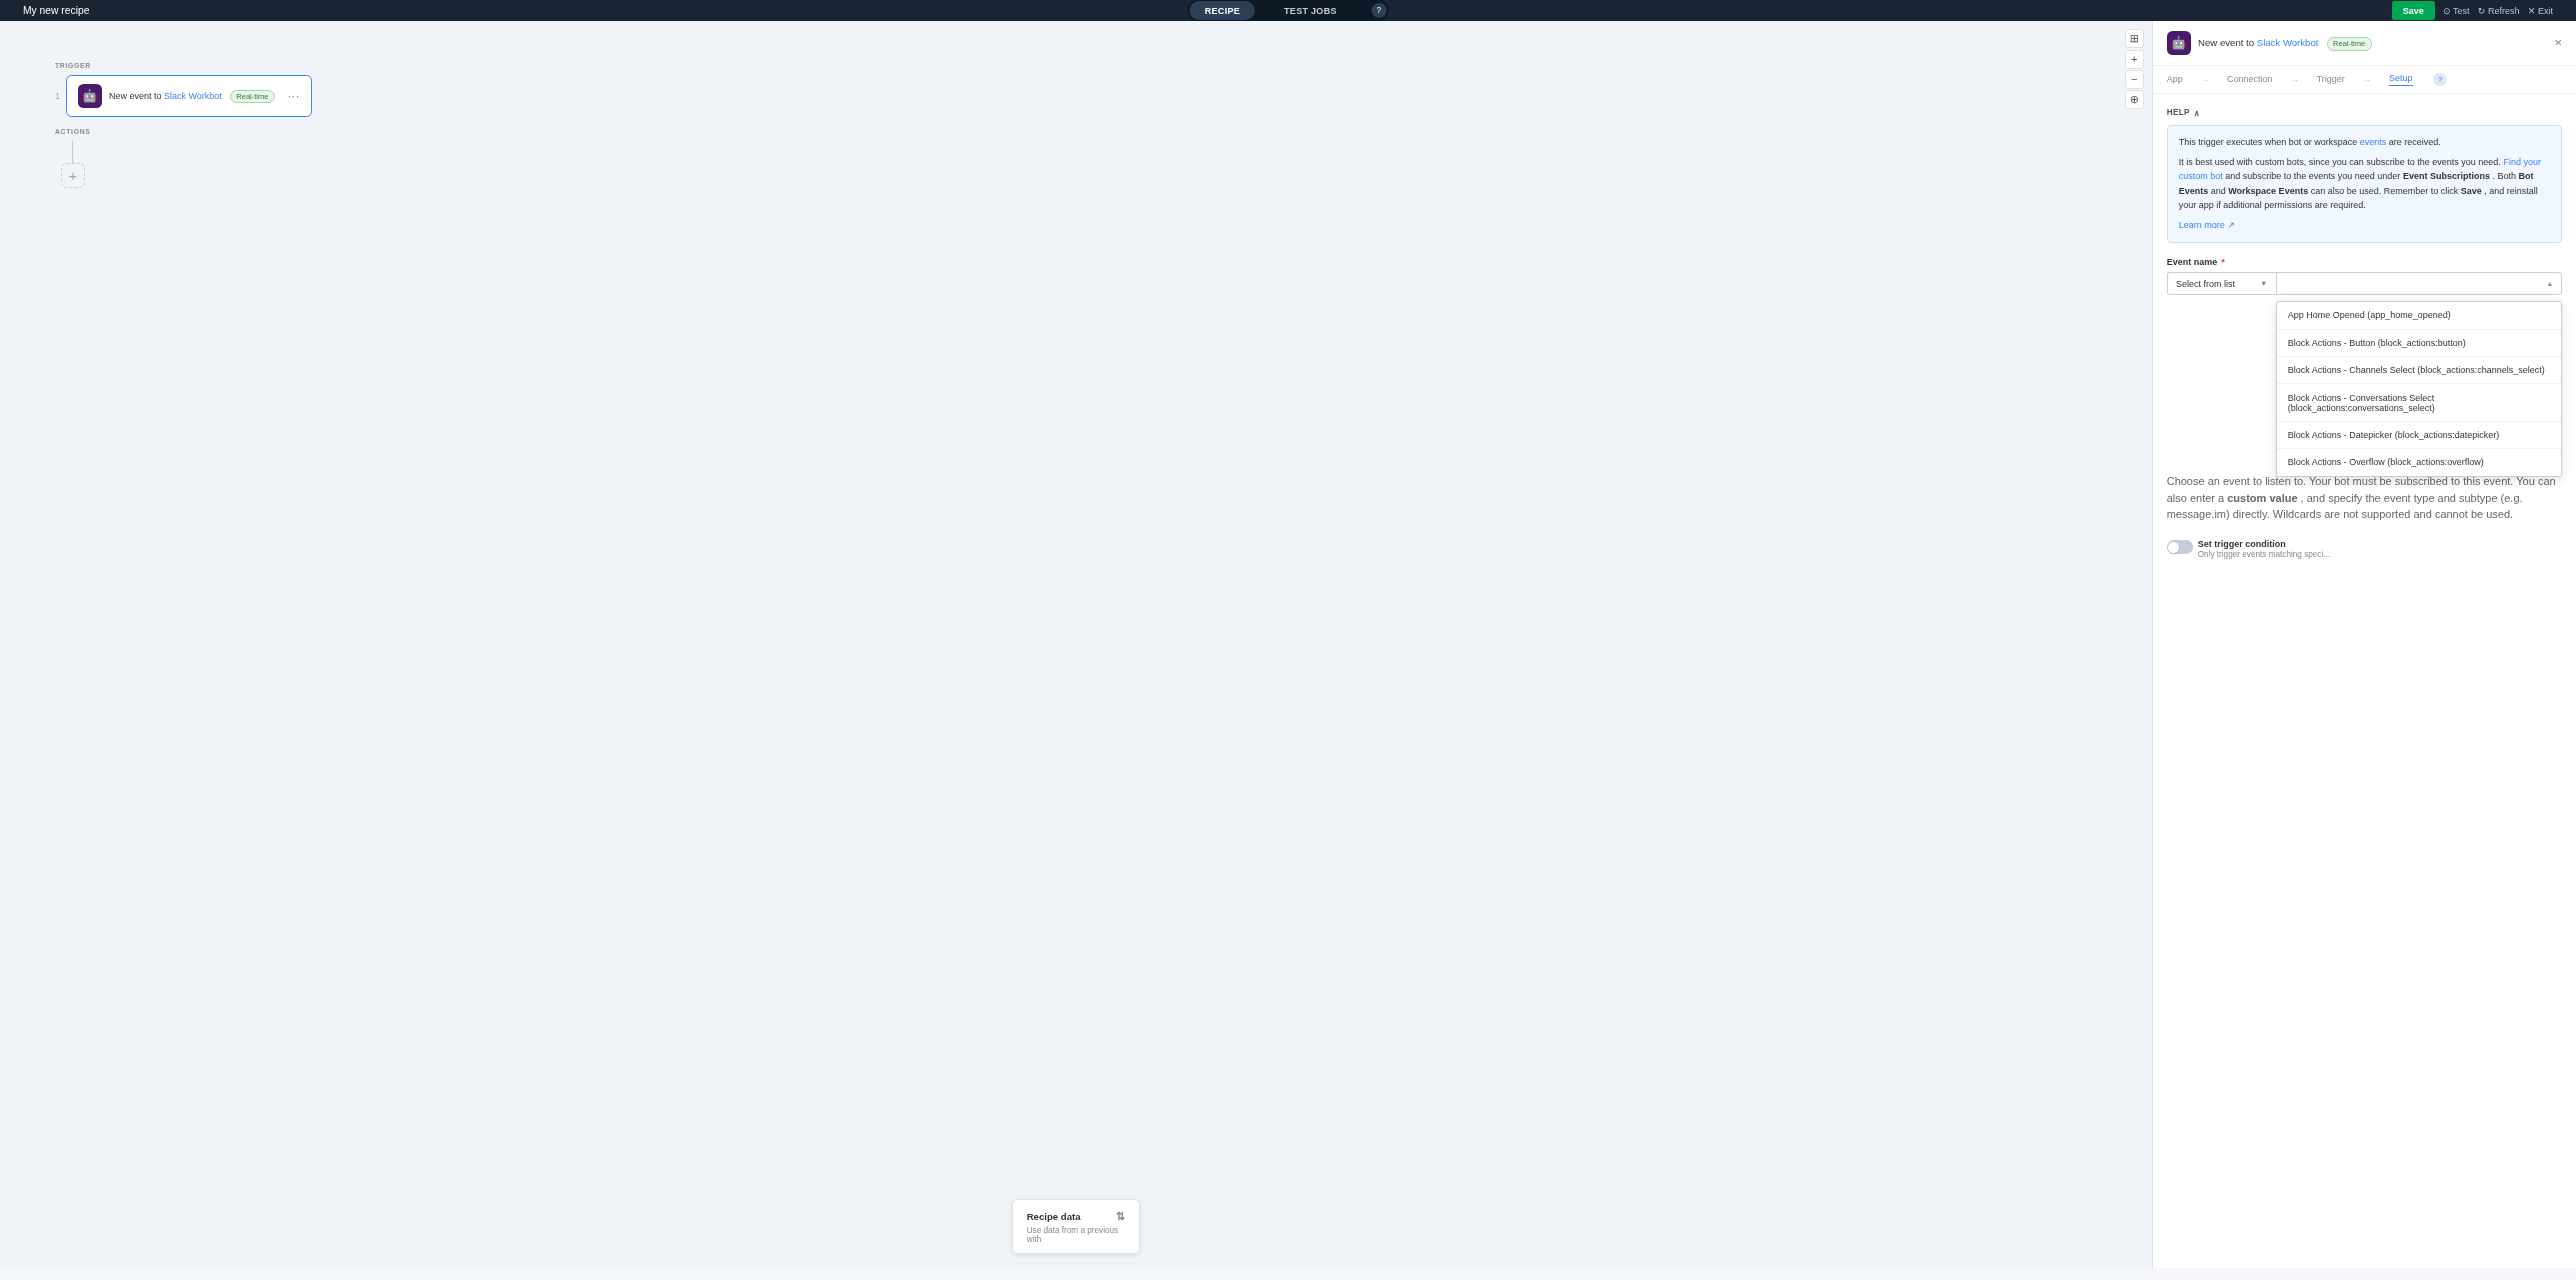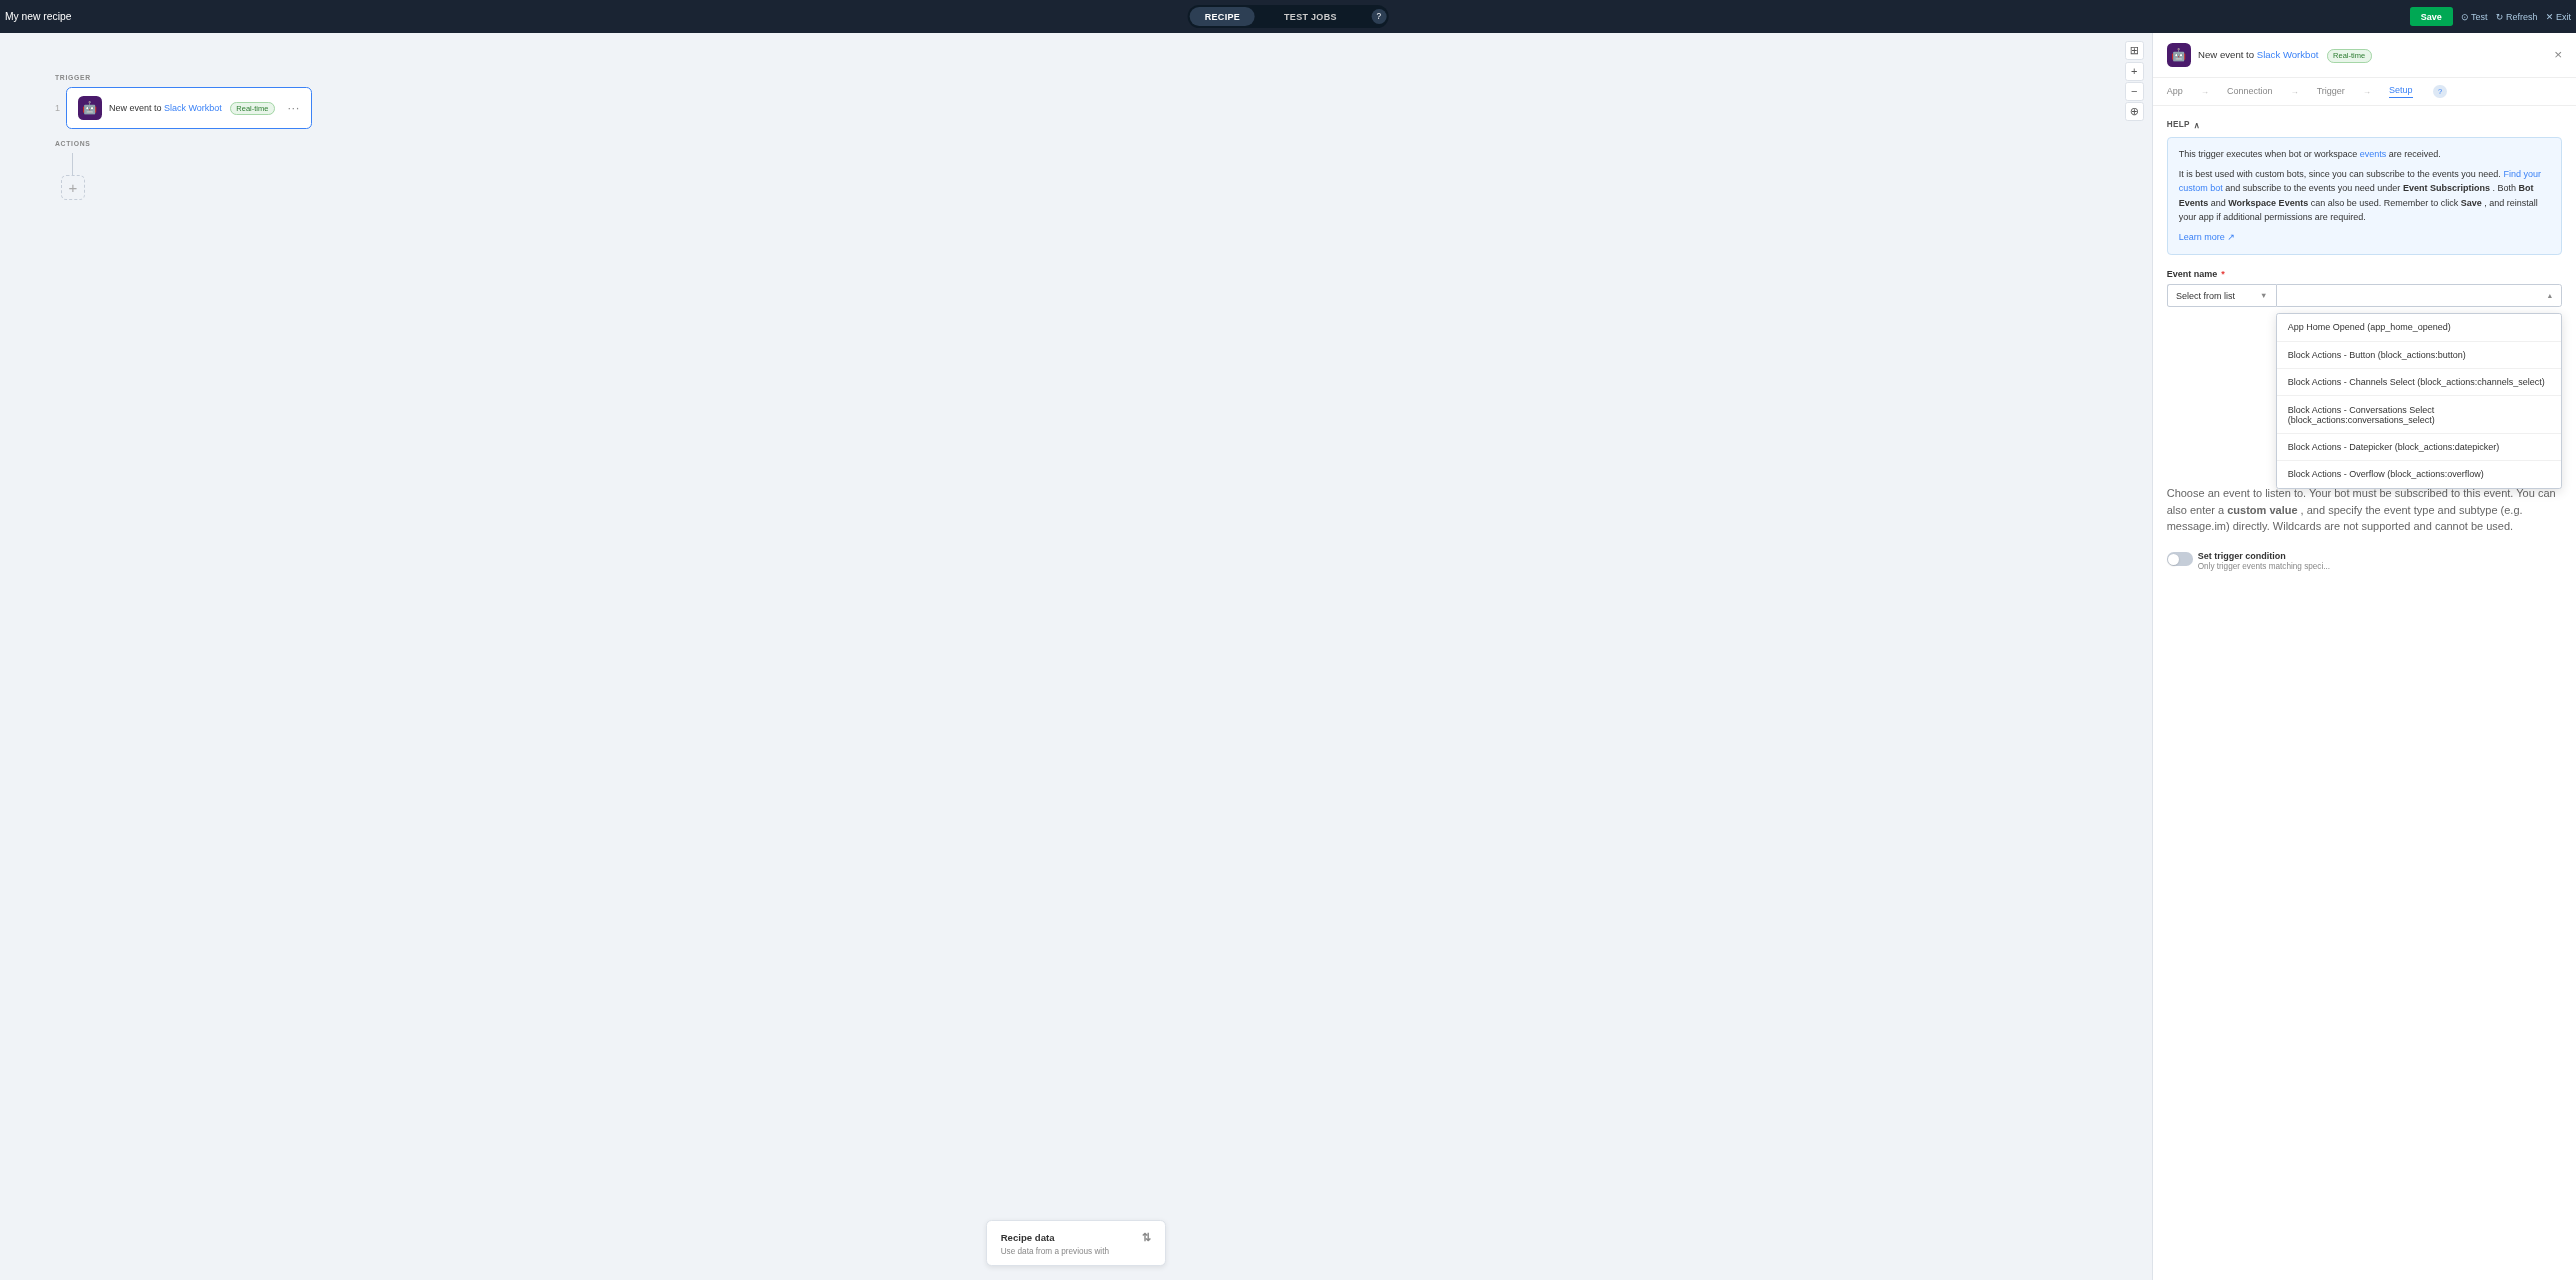--- a/index.html
+++ b/index.html
@@ -1,25 +1,25 @@
 <!DOCTYPE html>
 <html style="font-size:11px"><head>
   <meta charset="utf-8">
   <style>
     * { box-sizing: border-box; margin: 0; padding: 0; }
     body { font-family: -apple-system, BlinkMacSystemFont, 'Segoe UI', sans-serif; font-size: 9.6px; background: #f5f7fa; overflow: hidden; }
 
     
     .topbar {
       background: #1a2433;
-      height: 33px;
+      height: 21px;
       display: flex;
       align-items: center;
       justify-content: space-between;
-      padding: 0 5px;
+      padding: 0 23px;
       color: #fff;
       position: relative;
     }
     .topbar-title { font-size: 10.3px; font-weight: 500; color: #fff; }
     .topbar-tabs {
       position: absolute;
       left: 50%;
       transform: translateX(-50%);
       display: flex;
       align-items: center;
@@ -175,21 +175,21 @@
     
     .recipe-data-panel {
       position: absolute;
       bottom: 13.7px;
       left: 50%;
       transform: translateX(-50%);
       background: #fff;
       border: 0.7px solid #dde2e9;
       border-radius: 5.5px;
       padding: 9.6px 13.7px;
-      width: 180px;
+      width: 128px;
       box-shadow: 0 1.4px 5.5px rgba(0,0,0,0.08);
     }
     .recipe-data-header {
       display: flex;
       align-items: center;
       justify-content: space-between;
       font-size: 9.6px;
       font-weight: 600;
       color: #333;
       margin-bottom: 2.7px;

